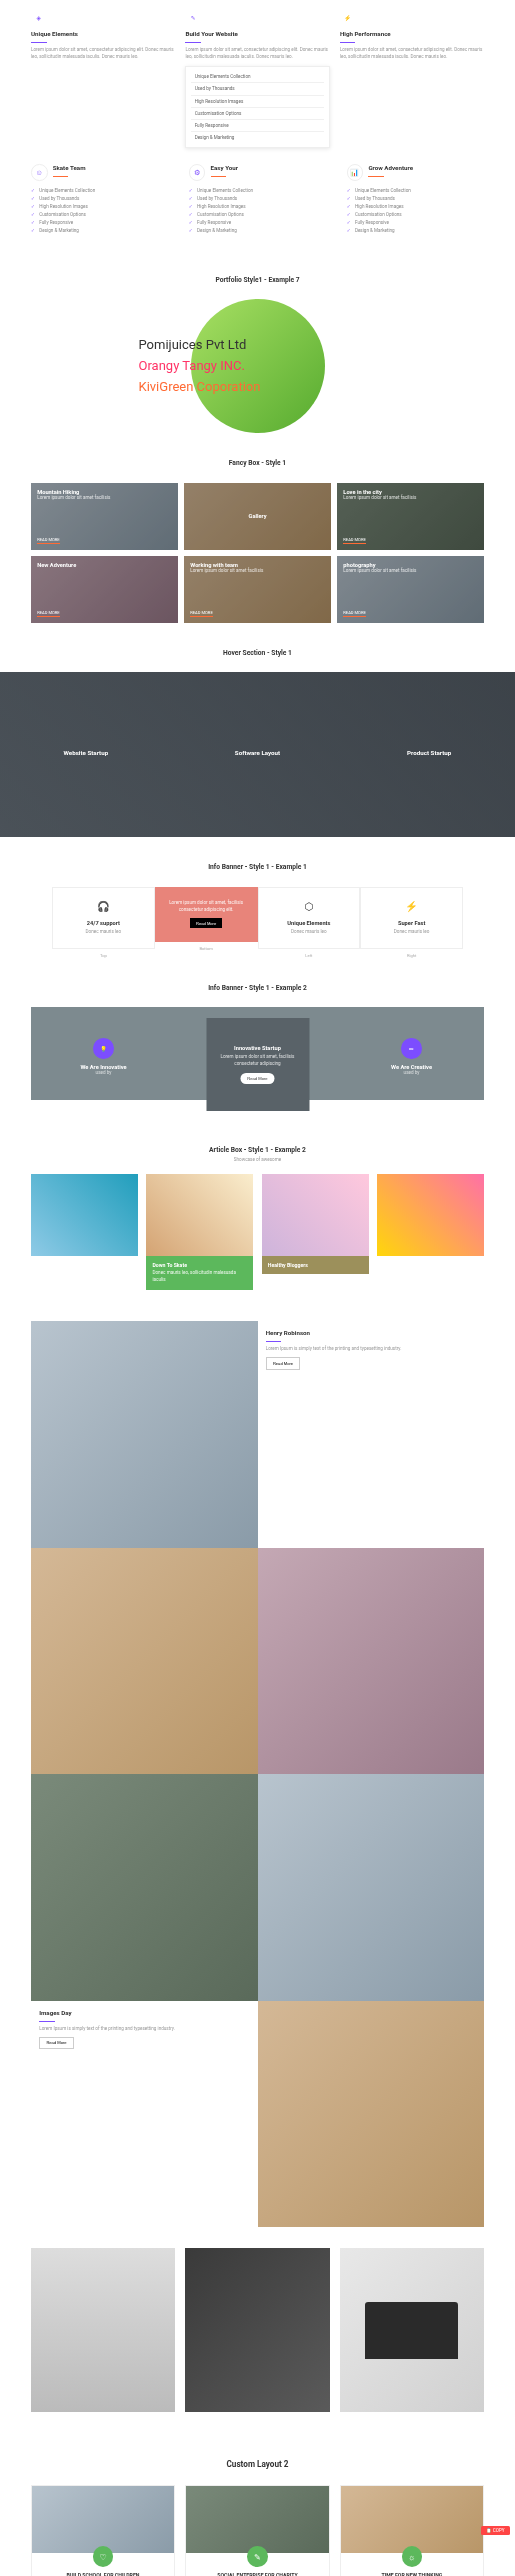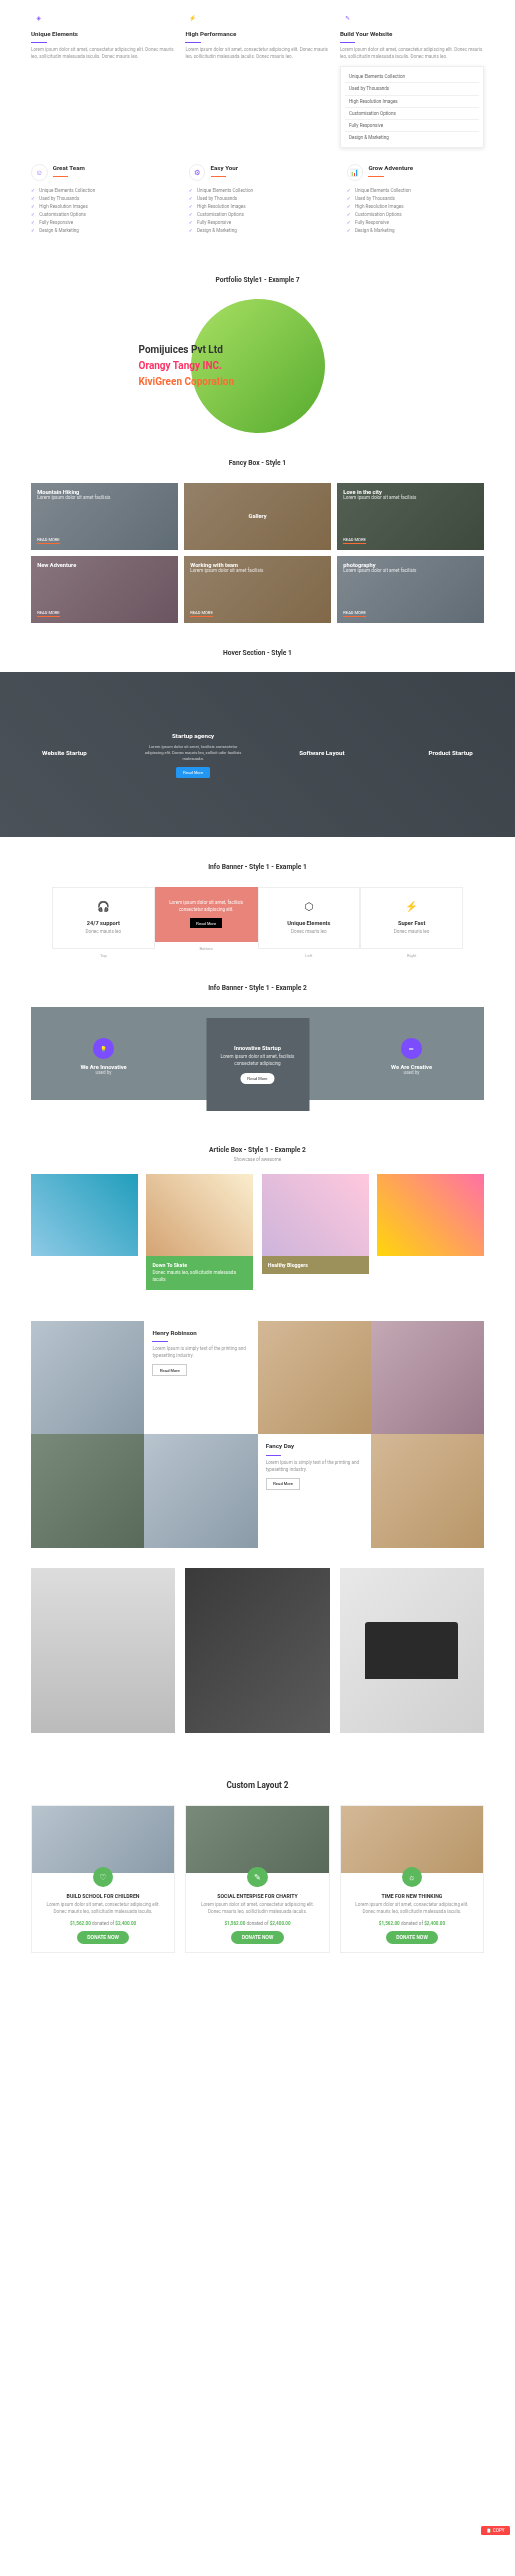--- a/index.html
+++ b/index.html
@@ -18,21 +18,21 @@
 .dd-item:last-child{border:none}
 .list-row{display:flex;gap:20.6px;padding:15.5px 31px}
 .list-col{flex:1}
 .list-head{display:flex;align-items:center;gap:5.2px;margin-bottom:5.2px}
 .circ{width:16.5px;height:16.5px;border:0.5px solid #eee;border-radius:50%;display:flex;align-items:center;justify-content:center;font-size:7.2px}
 ul.checks{list-style:none}
 ul.checks li{font-size:4.6px;color:#888;padding:1.5px 0;padding-left:8.2px;position:relative}
 ul.checks li:before{content:'✓';position:absolute;left:0;color:#7c4dff}
 .section-title{text-align:center;font-size:6.7px;font-weight:700;margin:26px 0 15.5px}
 .center-img{width:134px;height:134px;background:linear-gradient(135deg,#a8e063,#56ab2f);border-radius:50%;margin:0 auto;position:relative}
-.brand-text{position:absolute;left:-52px;top:50%;transform:translateY(-50%);font-size:10px;font-weight:700;line-height:1.6}
+.brand-text{position:absolute;left:-52px;top:50%;transform:translateY(-50%);font-size:13px;font-weight:400;line-height:1.6}
 .brand-text .b1{color:#333}
 .brand-text .b2{color:#ff3366}
 .brand-text .b3{color:#ff6b35}
 .grid3{display:grid;grid-template-columns:repeat(3,1fr);gap:6.2px;padding:0 31px}
 .fancy-item{position:relative;height:67px;background:#ccc;overflow:hidden}
 .fancy-overlay{position:absolute;inset:0;background:rgba(0,0,0,0.3);padding:6.2px;color:#fff;display:flex;flex-direction:column;justify-content:space-between}
 .fancy-title{font-size:5.7px;font-weight:700}
 .fancy-spacer{flex:1}
 .fancy-btn{font-size:4.1px;border-bottom:1px solid #ff6b35;padding-bottom:1px;display:inline-block;width:fit-content}
 .hero{height:165px;background:linear-gradient(rgba(52,58,64,0.6),rgba(52,58,64,0.6)),linear-gradient(45deg,#6c757d,#495057);display:flex;align-items:center;justify-content:center;gap:0;color:#fff}
@@ -58,21 +58,21 @@
 .inno-center{position:absolute;left:50%;top:10.3px;transform:translateX(-50%);width:103px;height:93px;background:#596268;display:flex;flex-direction:column;align-items:center;justify-content:center;color:#fff;padding:8.2px}
 .btn-white{background:#fff;color:#333;border:none;padding:3.1px 7.2px;font-size:4.1px;border-radius:6.2px;margin-top:5.2px}
 .article-grid{display:flex;gap:8.2px;padding:0 31px}
 .art-col{flex:1}
 .art-img{height:82px;background:linear-gradient(45deg,#8ecae6,#219ebc)}
 .art-img.i2{background:linear-gradient(45deg,#d4a373,#faedcd)}
 .art-img.i3{background:linear-gradient(45deg,#cdb4db,#ffc8dd)}
 .art-img.i4{background:linear-gradient(45deg,#ffd60a,#ff70a6)}
 .art-box{background:#5cb85c;color:#fff;padding:6.2px;font-size:5.2px}
 .art-box.alt{background:#9c905b}
-.team-grid{display:grid;grid-template-columns:repeat(4,1fr);gap:0;padding:0 31px}
+.team-grid{display:grid;grid-template-columns:repeat(2,1fr);gap:0;padding:0 31px}
 .team-cell{aspect-ratio:1;background:#d0d0d0;overflow:hidden}
 .team-text{padding:8.2px;background:#fff}
 .team-name{font-size:6.2px;font-weight:700;margin-bottom:2.1px}
 .btn-outline{border:0.5px solid #ccc;background:#fff;padding:2.6px 6.2px;font-size:4.1px;margin-top:4.1px}
 .triple{display:flex;gap:10.3px;padding:20.6px 31px;height:206px}
 .triple-col{flex:1;background:#f5f5f5;position:relative}
 .triple-col.c1{background:linear-gradient(#ddd,#bbb)}
 .triple-col.c2{background:linear-gradient(135deg,#3a3a3a,#5a5a5a)}
 .triple-col.c3{background:linear-gradient(135deg,#e8e8e8,#d0d0d0);display:flex;align-items:center;justify-content:center}
 .laptop{width:93px;height:57px;background:#2a2a2a;border-radius:3.1px 3.1px 0 0;position:relative}
@@ -97,47 +97,47 @@
 <div class="wrap">
 
 <div class="row" style="padding-top:10.3px">
   <div class="col">
     <div class="icon-box ic-purple">◈</div>
     <h4>Unique Elements</h4>
     <div class="divider"></div>
     <p class="sm">Lorem ipsum dolor sit amet, consectetur adipiscing elit. Donec mauris leo, sollicitudin malesuada iaculis. Donec mauris leo.</p>
   </div>
   <div class="col">
-    <div class="icon-box ic-purple">⚡</div>
-    <h4>High Performance</h4>
-    <div class="divider"></div>
-    <p class="sm">Lorem ipsum dolor sit amet, consectetur adipiscing elit. Donec mauris leo, sollicitudin malesuada iaculis. Donec mauris leo.</p>
-  </div>
-  <div class="col">
     <div class="icon-box ic-purple">✎</div>
     <h4>Build Your Website</h4>
     <div class="divider"></div>
     <p class="sm">Lorem ipsum dolor sit amet, consectetur adipiscing elit. Donec mauris leo, sollicitudin malesuada iaculis. Donec mauris leo.</p>
     <div class="dropdown" style="margin-top:5.2px">
       <div class="dd-item">Unique Elements Collection</div>
       <div class="dd-item">Used by Thousands</div>
       <div class="dd-item">High Resolution Images</div>
       <div class="dd-item">Customisation Options</div>
       <div class="dd-item">Fully Responsive</div>
       <div class="dd-item">Design &amp; Marketing</div>
     </div>
   </div>
+  <div class="col">
+    <div class="icon-box ic-purple">⚡</div>
+    <h4>High Performance</h4>
+    <div class="divider"></div>
+    <p class="sm">Lorem ipsum dolor sit amet, consectetur adipiscing elit. Donec mauris leo, sollicitudin malesuada iaculis. Donec mauris leo.</p>
+  </div>
 </div>
 
 <div class="list-row">
   <div class="list-col">
     <div class="list-head">
       <div class="circ ic-purple">☺</div>
       <div>
-        <h4>Great Team</h4>
+        <h4>Skate Team</h4>
         <div class="divider orange"></div>
       </div>
     </div>
     <ul class="checks">
       <li>Unique Elements Collection</li>
       <li>Used by Thousands</li>
       <li>High Resolution Images</li>
       <li>Customisation Options</li>
       <li>Fully Responsive</li>
       <li>Design &amp; Marketing</li>
@@ -252,21 +252,20 @@
           <span class="fancy-btn">READ MORE</span>
         </div>
       </div>
 </div>
 
 <h3 class="section-title">Hover Section - Style 1</h3>
 <div class="hero">
   <div class="hero-card">
         <div class="hero-h">Website Startup</div>
       </div>
-  <div class="hero-card active"><div class="hero-h">Startup agency</div><p class="hero-p">Lorem ipsum dolor sit amet, facilisis consectetur adipiscing elit. Donec mauris leo, sollicit udin facilisis malesuada.</p><button class="btn-blue">Read More</button></div>
   <div class="hero-card">
         <div class="hero-h">Software Layout</div>
       </div>
   <div class="hero-card">
         <div class="hero-h">Product Startup</div>
       </div>
 </div>
 
 <h3 class="section-title">Info Banner - Style 1 - Example 1</h3>
 <div class="info-grid">
@@ -360,21 +359,21 @@
   <div class="team-cell">
         <div class="ph ph4"></div>
       </div>
   <div class="team-cell">
         <div class="ph ph3"></div>
       </div>
   <div class="team-cell">
         <div class="ph"></div>
       </div>
   <div class="team-text">
-    <div class="team-name">Fancy Day</div>
+    <div class="team-name">Images Day</div>
     <div class="divider"></div>
     <p class="sm">Lorem Ipsum is simply text of the printing and typesetting industry.</p>
     <button class="btn-outline">Read More</button>
   </div>
   <div class="team-cell">
         <div class="ph ph2"></div>
       </div>
 </div>
 
 <div class="triple">

